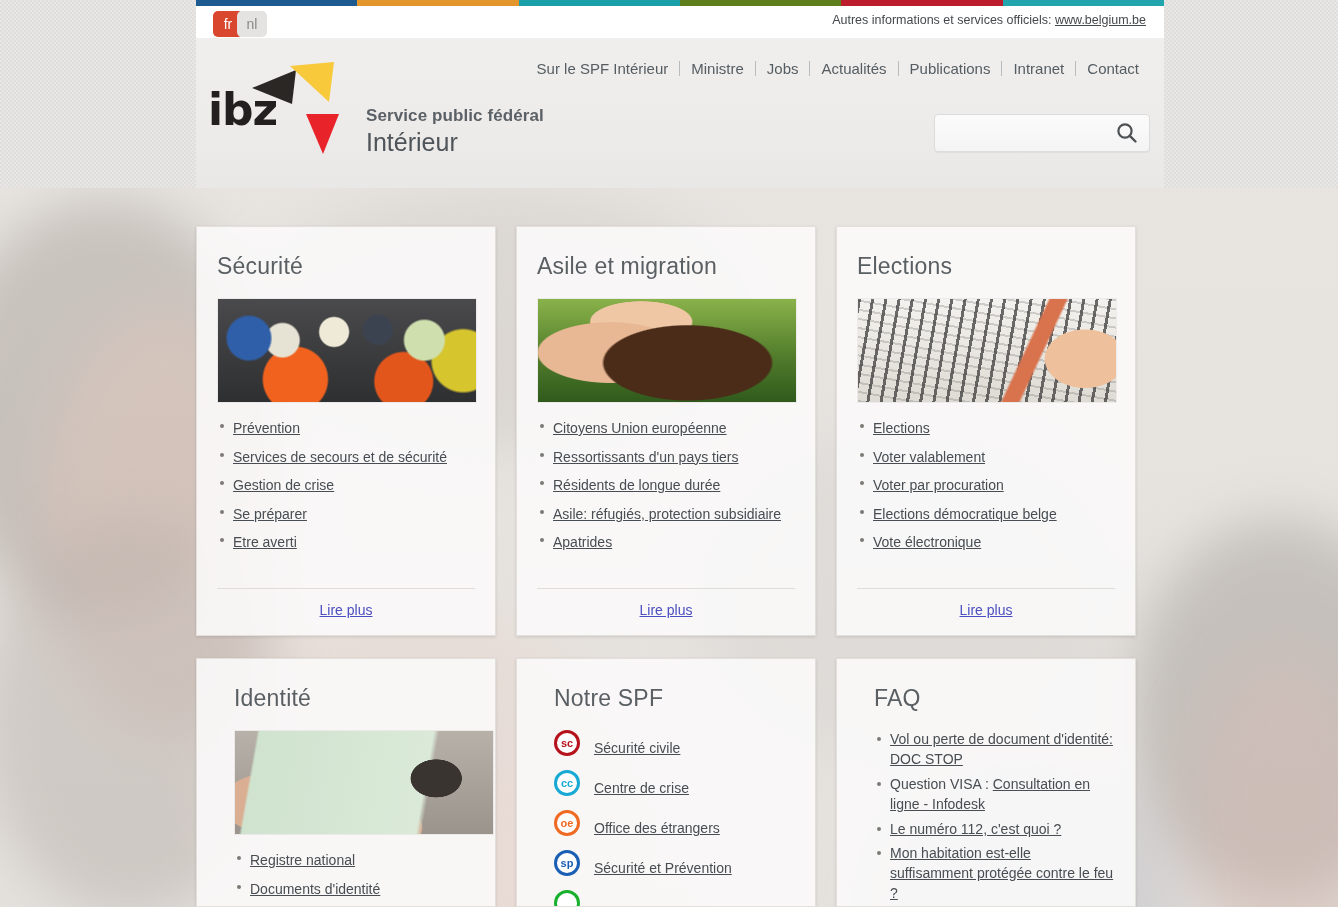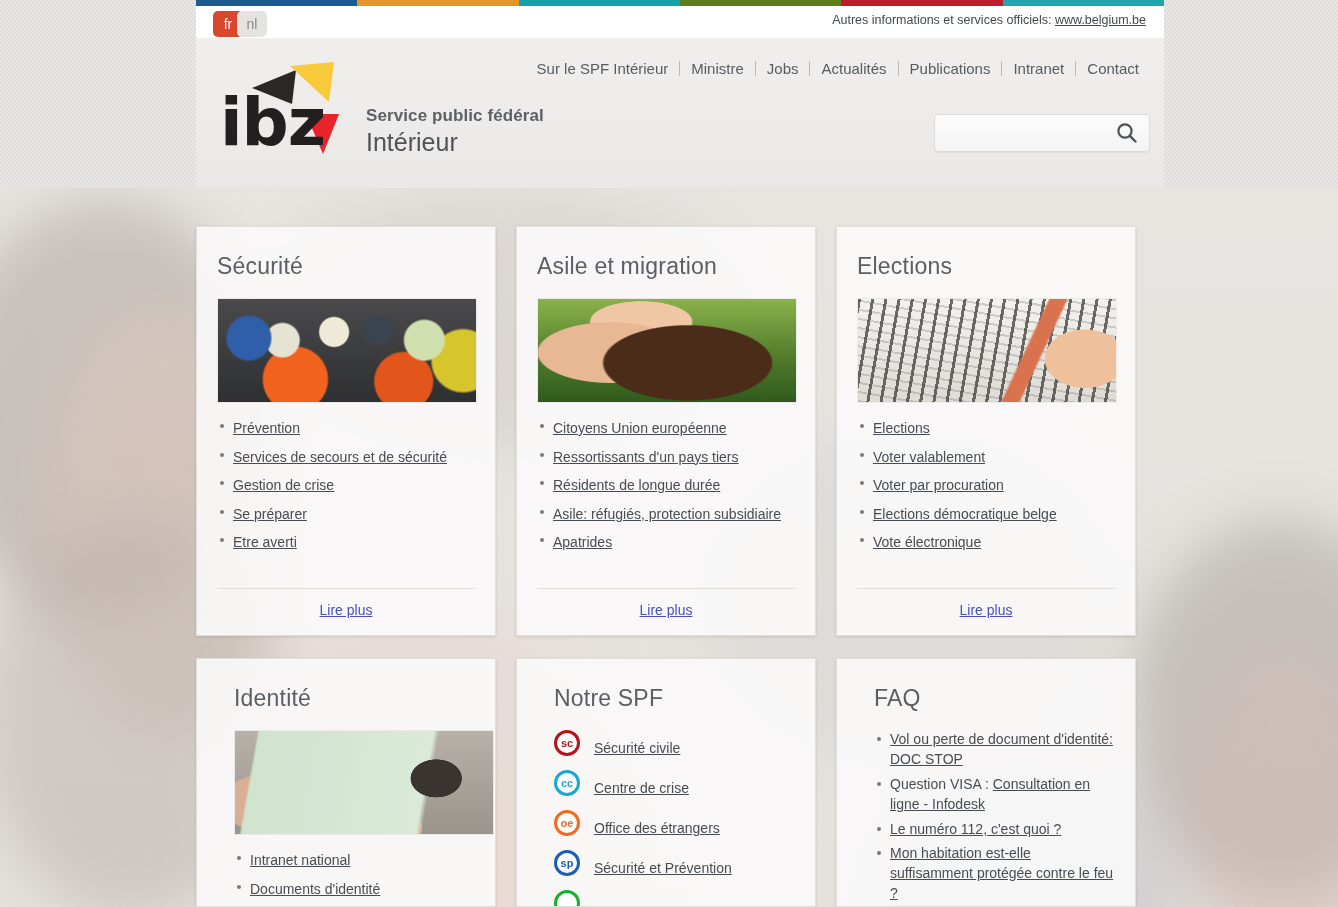--- a/index.html
+++ b/index.html
@@ -69,22 +69,22 @@
     position: absolute; right: 14px; top: 60px;
     font-size: 15px; color: #555d63; display: flex; align-items: center; justify-content: center;
   }
   #mainnav a { color: #555d63; text-decoration: none; padding: 0 11px; white-space: nowrap; }
   #mainnav .sep { width: 1px; height: 15px; background: #b9bcbe; }
 
   
   #logo { position: absolute; left: 8px; top: 58px; width: 540px; height: 100px; }
   #logo-mark { position: absolute; left: 0; top: 0; width: 140px; height: 100px; }
   #logo-text {
-    position: absolute; left: 16px; top: 26px;
-    font-size: 66px; font-weight: bold; color: #231f20;
+    position: absolute; left: 4px; top: 26px;
+    font-size: 44px; font-weight: bold; color: #231f20;
     letter-spacing: -1px; font-family: "DejaVu Sans", sans-serif;
   }
   #logo-title { position: absolute; left: 162px; top: 48px; }
   #logo-title .l1 { font-size: 17px; font-weight: bold; color: #5b6166; letter-spacing: .1px; }
   #logo-title .l2 { font-size: 25px; color: #4e5459; margin-top: 2px; }
 
   
   #search {
     position: absolute; right: 14px; top: 114px; width: 216px; height: 38px;
     background: linear-gradient(180deg,#fbfbfb,#f4f4f4);
@@ -344,21 +344,21 @@
       <a href="#">Lire plus</a>
     </div>
   </div>
 
   <div class="card bottom">
     <div class="card-title">Identité</div>
     <div class="card-img">
         <div class="ph ph-eid"></div>
       </div>
     <ul class="links" id="links-identite">
-        <li><a href="#">Intranet national</a></li>
+        <li><a href="#">Registre national</a></li>
         <li><a href="#">Documents d'identité</a></li>
       </ul>
   </div>
 
   <div class="card bottom">
     <div class="card-title">Notre SPF</div>
     <ul class="orgs" id="orgs">
         <li>
           <span class="org-badge" style="border-color: rgb(181, 18, 27); color: rgb(181, 18, 27);">sc</span>
           <a href="#">Sécurité civile</a>

